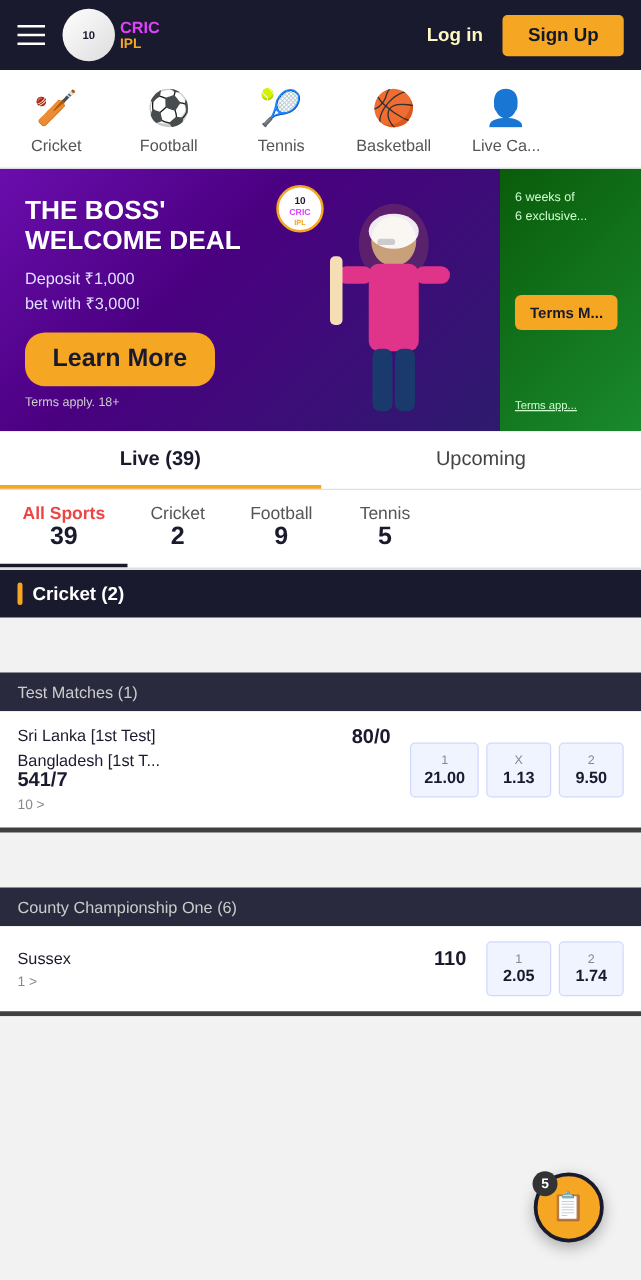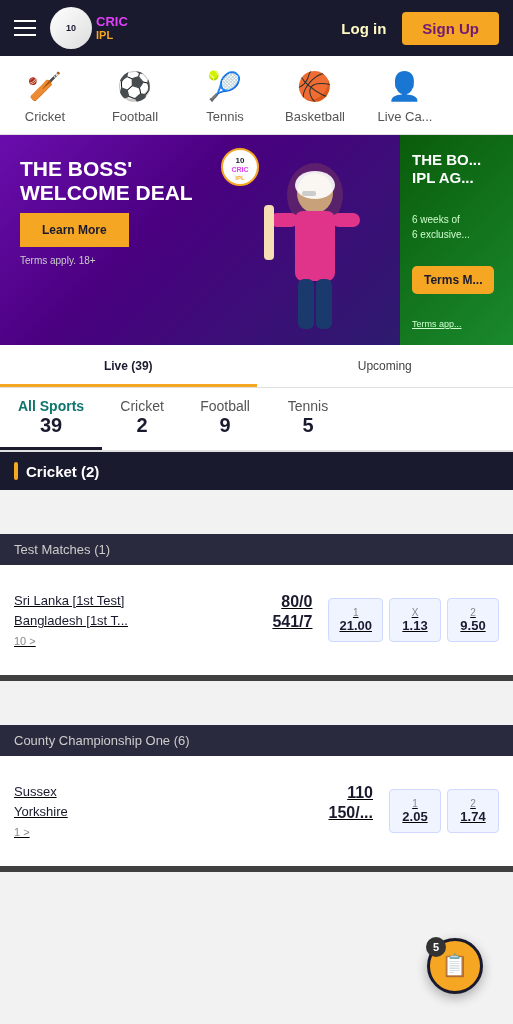--- a/index.html
+++ b/index.html
@@ -26,21 +26,21 @@
       font-size: 8px; font-weight: bold; color: #1a1a2e; overflow: hidden; position: relative;
     }
     .logo-text { font-size: 11px; font-weight: bold; line-height: 1.1; }
     .logo-text span { color: #f5a623; display: block; }
     .header-right { display: flex; align-items: center; gap: 0; }
     .btn-login {
       color: #fef9c3; background: transparent; border: none;
       font-size: 15px; padding: 8px 16px; cursor: pointer; font-weight: 700;
     }
     .btn-signup {
-      background: #f5a623; color: #701a75; border: none;
+      background: #f5a623; color: #0f172a; border: none;
       font-size: 15px; padding: 8px 20px; cursor: pointer; font-weight: 600; border-radius: 4px; text-align: center;
     }
 
     
     .sports-nav {
       background: #fff;
       display: flex;
       overflow-x: auto;
       padding: 8px 0 4px;
       border-bottom: 1px solid #e0e0e0;
@@ -60,22 +60,22 @@
       height: 210px;
     }
     .banner-main {
       min-width: 400px;
       background: linear-gradient(135deg, #6a0dad 0%, #4a0080 40%, #2d1b6e 100%);
       padding: 22px 20px;
       position: relative; overflow: hidden;
     }
     .banner-btn {
       background: #f5a623; color: #1a1a2e; border: none;
-      padding: 10px 22px; font-size: 12px; font-weight: 700;
-      border-radius: 0; cursor: pointer;
+      padding: 10px 22px; font-size: 20px; font-weight: 700;
+      border-radius: 16px; cursor: pointer;
     }
     .banner-terms { color: #ccc; font-size: 10px; margin-top: 8px; }
 
     .banner-side {
       min-width: 120px;
       background: linear-gradient(135deg, #0a5c0a 0%, #1a8a2e 100%);
       padding: 16px 12px;
       display: flex; flex-direction: column; justify-content: space-between;
     }
     .banner-side-btn {
@@ -84,62 +84,61 @@
       border-radius: 5px; cursor: pointer; width: fit-content;
     }
 
     
     .main-tabs {
       display: flex; background: white;
       border-bottom: 1px solid #e0e0e0;
     }
     .main-tab {
       flex: 1; text-align: center; padding: 14px 0;
-      font-size: 12px; font-weight: 500; color: #444; cursor: pointer;
+      font-size: 16px; font-weight: 500; color: #444; cursor: pointer;
       position: relative;
     }
     .main-tab.active { color: #1a1a2e; font-weight: 700; }
     .main-tab.active::after {
       content: ''; position: absolute; bottom: 0; left: 0; right: 0;
       height: 3px; background: #f5a623;
     }
 
     
     .filter-tabs {
       display: flex; background: white; overflow-x: auto;
       border-bottom: 2px solid #e0e0e0; scrollbar-width: none;
     }
     .filter-tabs::-webkit-scrollbar { display: none; }
     .filter-tab {
       padding: 10px 18px; cursor: pointer; white-space: nowrap;
       font-size: 14px; color: #555; text-align: center; min-width: 80px;
     }
     .filter-tab .count { display: block; font-size: 20px; font-weight: 700; color: #1a1a2e; }
     .filter-tab.active { border-bottom: 3px solid #1a1a2e; }
-    .filter-tab.active .tab-name { color: #0f766e; font-weight: 700; }
+    .filter-tab.active .tab-name { color: #ef4444; font-weight: 700; }
 
     
     .section-header {
       background: #1a1a2e; color: white;
       padding: 10px 14px; font-size: 15px; font-weight: 600;
       display: flex; align-items: center; gap: 8px;
     }
     .section-header-bar { width: 4px; height: 18px; background: #f5a623; border-radius: 2px; }
 
     .subsection-header {
       background: #2a2a3e; color: #ccc;
       padding: 8px 14px; font-size: 13px; margin-top: 44px;
     }
 
     
     .match-row {
-      background: white; padding: 28px 14px;
+      background: white; padding: 12px 14px;
       display: flex; align-items: center;
-      border-bottom: 6px solid #404040;
-      text-decoration: underline;
+      border-bottom: 4px solid #404040;
     }
     .match-info { flex: 1; }
     .team-name { font-size: 13px; color: #1a1a2e; font-weight: 500; }
     .team-score { font-weight: 700; color: #1a1a2e; }
     .match-extra { font-size: 11px; color: #888; margin-top: 3px; }
     .match-odds {
       display: flex; gap: 6px;
     }
     .odd-btn {
       background: #f0f4ff; border: 1px solid #d0d8ff;
@@ -228,20 +227,24 @@
     <div class="ipl-badge">
       <svg width="40" height="40" viewBox="0 0 40 40">
         <circle cx="20" cy="20" r="18" fill="white" stroke="#f5a623" stroke-width="2"></circle>
         <text x="20" y="16" text-anchor="middle" font-size="8" font-weight="900" fill="#1a1a2e">10</text>
         <text x="20" y="25" text-anchor="middle" font-size="7" font-weight="700" fill="#e040fb">CRIC</text>
         <text x="20" y="33" text-anchor="middle" font-size="6" font-weight="700" fill="#f5a623">IPL</text>
       </svg>
     </div>
 
     <div style="color:white;font-size:21px;font-weight:900;line-height:1.15;margin-bottom:8px;max-width:200px;">THE BOSS' WELCOME DEAL</div>
+    <div style="color:#e0e0ff;font-size:13px;margin-bottom:14px;line-height:1.5;">
+      <span>Deposit ₹1,000</span><br>
+      <span>bet with ₹3,000!</span>
+    </div>
     <button class="banner-btn">Learn More</button>
     <div class="banner-terms" style="margin-top:8px;color:#ccc;font-size:10px;">Terms apply. 18+</div>
 
     
     <div style="position:absolute;right:10px;bottom:0;top:0;width:150px;display:flex;align-items:flex-end;justify-content:center;overflow:hidden;">
       <svg width="130" height="200" viewBox="0 0 130 200">
 
         <ellipse cx="65" cy="50" rx="28" ry="32" fill="#f5a623" opacity="0.15"></ellipse>
 
         <ellipse cx="65" cy="48" rx="18" ry="20" fill="#c8a07a"></ellipse>
@@ -256,23 +259,20 @@
 
         <rect x="14" y="60" width="10" height="55" rx="4" fill="#f5deb3"></rect>
 
         <rect x="48" y="134" width="16" height="50" rx="6" fill="#1a3a6e"></rect>
         <rect x="66" y="134" width="16" height="50" rx="6" fill="#1a3a6e"></rect>
       </svg>
     </div>
   </div>
 
   <div class="banner-side">
-    <div style="color:white;font-size:15px;font-weight:900;line-height:1.2;">
-      THE BO...<br>IPL AG...
-    </div>
     <div style="color:#cfffcf;font-size:10px;line-height:1.5;">
       6 weeks of<br>6 exclusive...
     </div>
     <button class="banner-side-btn">Terms M...</button>
     <div style="color:#cfffcf;font-size:9px;text-decoration:underline;">Terms app...</div>
   </div>
 </div>
 
 <div class="main-tabs">
   <div class="main-tab active">Live (39)</div>
@@ -306,21 +306,21 @@
 <div class="subsection-header">
   <span>Test Matches (1)</span>
 </div>
 
 <div class="match-row">
   <div class="match-info">
     <div style="display:flex;justify-content:space-between;margin-bottom:2px;">
       <span class="team-name">Sri Lanka [1st Test]</span>
       <span class="team-score">80/0</span>
     </div>
-    <div style="display:flex;justify-content:space-between;margin-bottom:4px;">
+    <div style="display:flex;justify-content:space-between;margin-bottom:4px;flex-direction:column;">
       <span class="team-name">Bangladesh [1st T...</span>
       <span class="team-score">541/7</span>
     </div>
     <div class="match-extra">10 &gt;</div>
   </div>
   <div style="width: 16px;"></div>
   <div class="match-odds">
     <div class="odd-btn">
       <div class="odd-label">1</div>
       <div class="odd-value">21.00</div>
@@ -339,24 +339,20 @@
 <div class="subsection-header">
   <span>County Championship One (6)</span>
 </div>
 
 <div class="match-row">
   <div class="match-info">
     <div style="display:flex;justify-content:space-between;margin-bottom:2px;gap:20px;">
       <span class="team-name">Sussex</span>
       <span class="team-score">110</span>
     </div>
-    <div style="display:flex;justify-content:space-between;margin-bottom:4px;">
-      <span class="team-name">Yorkshire</span>
-      <span class="team-score">150/...</span>
-    </div>
     <div class="match-extra">1 &gt;</div>
   </div>
   <div style="width: 16px;"></div>
   <div class="match-odds">
     <div class="odd-btn">
       <div class="odd-label">1</div>
       <div class="odd-value">2.05</div>
     </div>
     <div class="odd-btn">
       <div class="odd-label">2</div>

